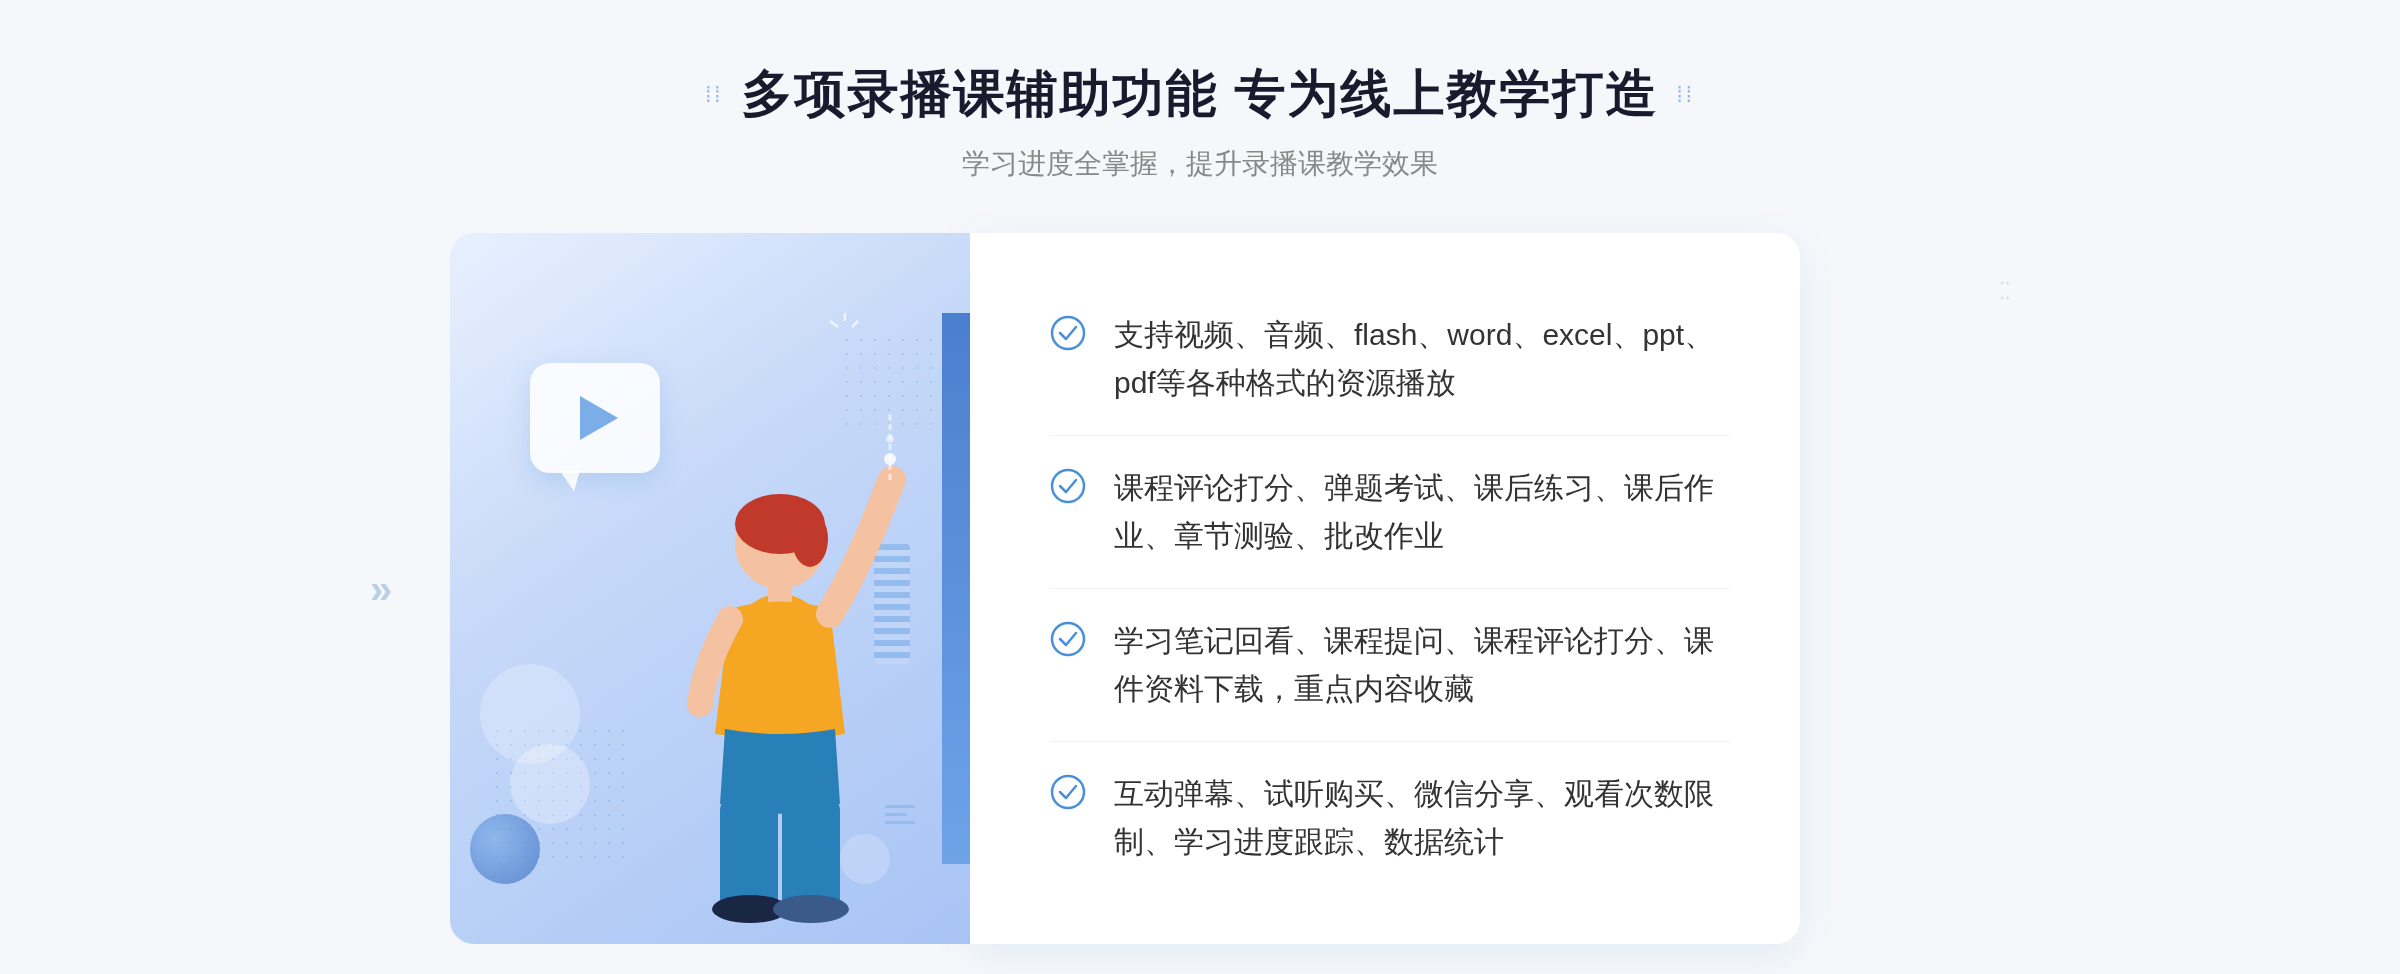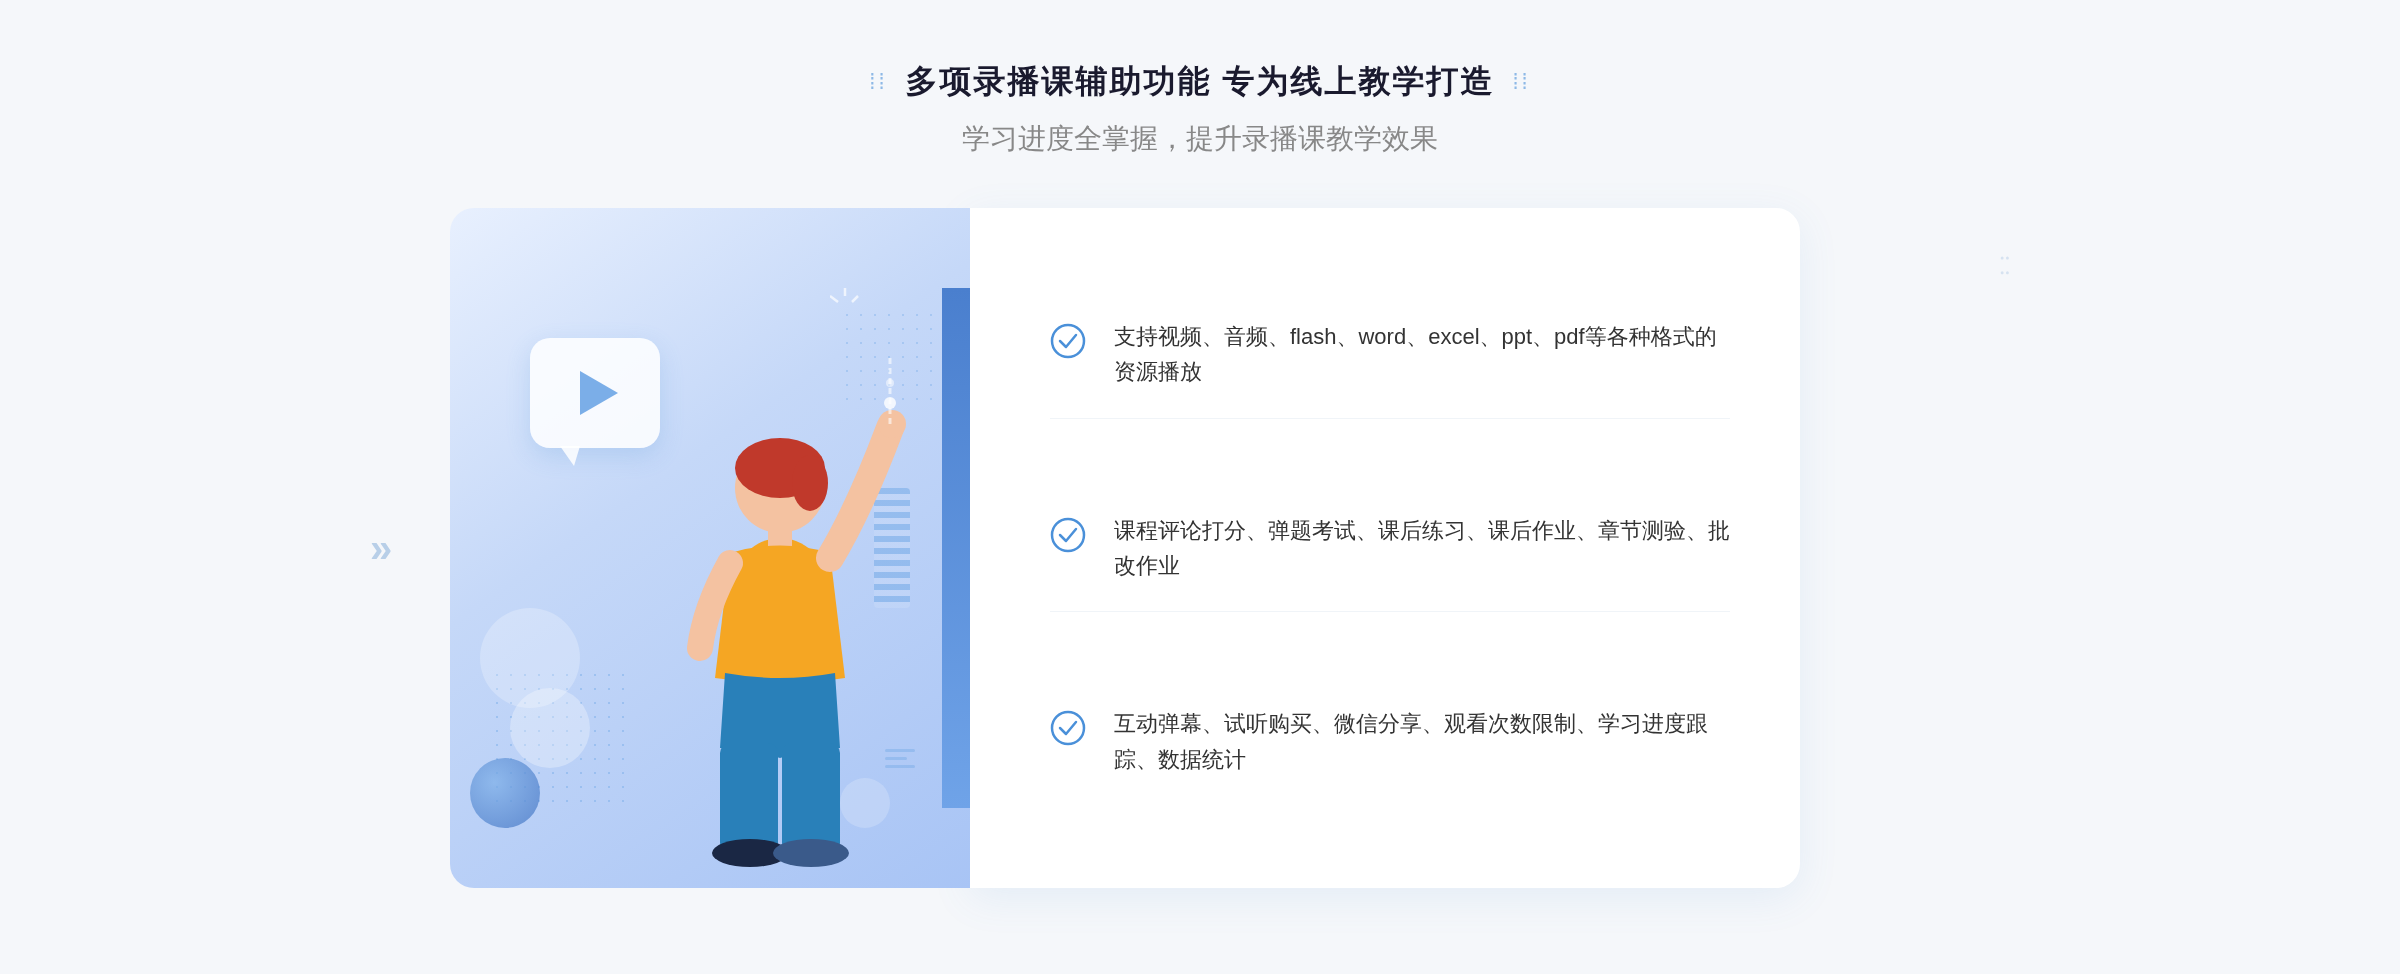--- a/index.html
+++ b/index.html
@@ -38,21 +38,21 @@
     }
 
     .dots-icon {
       color: #4a90d9;
       font-size: 22px;
       letter-spacing: 3px;
       opacity: 0.6;
     }
 
     .main-title {
-      font-size: 32px;
+      font-size: 51px;
       font-weight: 700;
       color: #1a1a2e;
       letter-spacing: 2px;
     }
 
     .sub-title {
       font-size: 28px;
       color: #888;
       margin-top: 16px;
       font-weight: 400;
@@ -202,21 +202,21 @@
     }
 
     .check-icon {
       width: 36px;
       height: 36px;
       flex-shrink: 0;
       margin-top: 4px;
     }
 
     .feature-text {
-      font-size: 22px;
+      font-size: 30px;
       color: #333;
       line-height: 1.6;
       font-weight: 400;
     }
 
   </style>
 </head>
 <body>
 
 <div class="page-container">
@@ -320,26 +320,33 @@
         </div>
 
         <div class="feature-item">
           <svg class="check-icon" viewBox="0 0 36 36" fill="none" xmlns="http://www.w3.org/2000/svg">
             <circle cx="18" cy="18" r="16" stroke="#4a90d9" stroke-width="2.5"></circle>
             <path d="M10 18 L16 24 L26 12" stroke="#4a90d9" stroke-width="2.5" stroke-linecap="round" stroke-linejoin="round"></path>
           </svg>
           <span class="feature-text">课程评论打分、弹题考试、课后练习、课后作业、章节测验、批改作业</span>
         </div>
 
-
         <div class="feature-item">
           <svg class="check-icon" viewBox="0 0 36 36" fill="none" xmlns="http://www.w3.org/2000/svg">
             <circle cx="18" cy="18" r="16" stroke="#4a90d9" stroke-width="2.5"></circle>
             <path d="M10 18 L16 24 L26 12" stroke="#4a90d9" stroke-width="2.5" stroke-linecap="round" stroke-linejoin="round"></path>
           </svg>
+          <span class="feature-text">学习笔记回看、课程提问、课程评论打分、课件资料下载，重点内容收藏</span>
+        </div>
+
+        <div class="feature-item">
+          <svg class="check-icon" viewBox="0 0 36 36" fill="none" xmlns="http://www.w3.org/2000/svg">
+            <circle cx="18" cy="18" r="16" stroke="#4a90d9" stroke-width="2.5"></circle>
+            <path d="M10 18 L16 24 L26 12" stroke="#4a90d9" stroke-width="2.5" stroke-linecap="round" stroke-linejoin="round"></path>
+          </svg>
           <span class="feature-text">互动弹幕、试听购买、微信分享、观看次数限制、学习进度跟踪、数据统计</span>
         </div>
 
       </div>
 
     </div>
   </div>
 
 </div>
 

